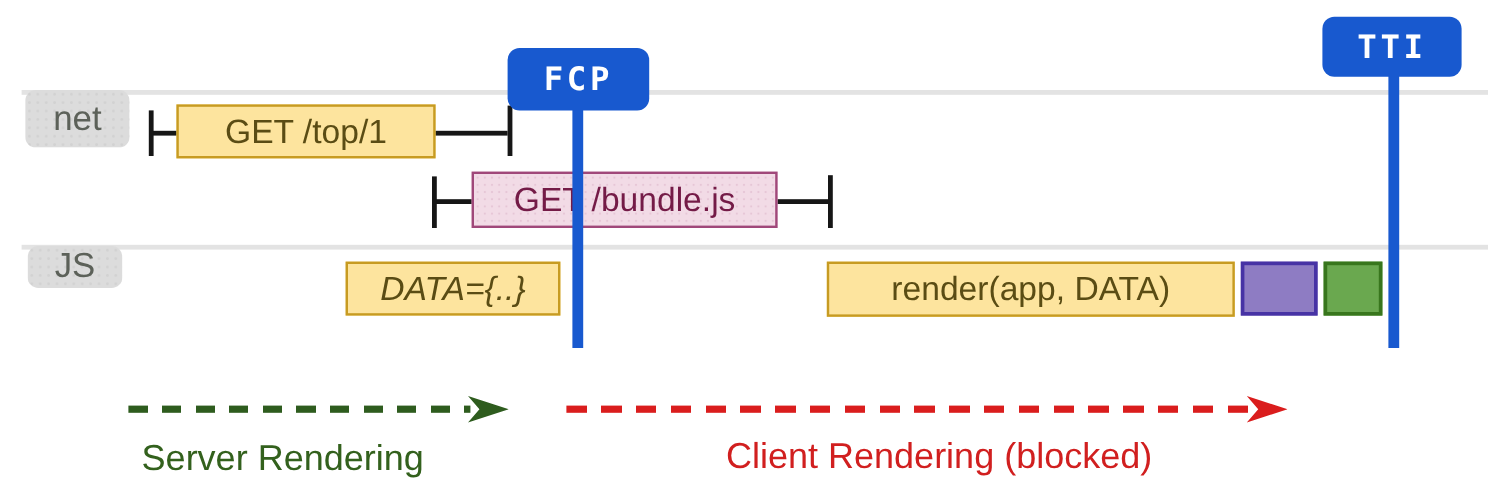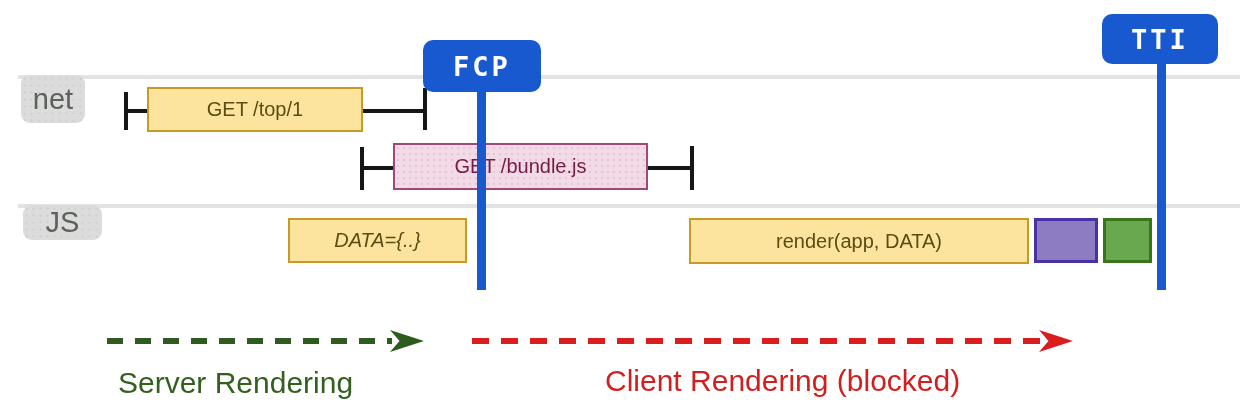--- a/index.html
+++ b/index.html
@@ -25,21 +25,21 @@
     position:absolute; background:#1859cf; color:#ffffff; border-radius:10px;
     display:flex; align-items:center; justify-content:center;
     font-family:"DejaVu Sans Mono", monospace; font-weight:bold;
     font-size:27px; letter-spacing:3px; z-index:6;
   }
   .vline { position:absolute; width:9px; background:#1859cf; z-index:5; }
 
   
   .task {
     position:absolute; display:flex; align-items:center; justify-content:center;
-    font-size:20px; box-sizing:border-box; z-index:3; white-space:nowrap;
+    font-size:28px; box-sizing:border-box; z-index:3; white-space:nowrap;
   }
   .task.yellow { background:#fde49e; border:2.5px solid #c79b22; color:#5a4c14; }
   .task.pink {
     background:#f2dbe6; border:2px solid #a0487a; color:#741b47;
     background-image: radial-gradient(#e6c6d6 1px, transparent 1.2px);
     background-size:6px 6px;
   }
   .block { position:absolute; box-sizing:border-box; z-index:3; }
   .block.purple { background:#8e7cc3; border:3px solid #4733a5; }
   .block.green  { background:#6aa84f; border:3px solid #38761d; }
@@ -64,21 +64,21 @@
   .phase-label.client { color:#d11f1f; }
 </style>
 </head>
 <body>
 
 <div id="canvas">
 
   <div class="lane-line" style="top:75px;"></div>
   <div class="lane-line" style="top:204px;"></div>
 
-  <div class="lane-label" style="left:21px; top:75px;  width:64px; height:48px;">
+  <div class="lane-label" style="left:21px; top:75px;  width:87px; height:48px;">
     <span>net</span>
   </div>
   <div class="lane-label" style="left:23px; top:205px; width:79px; height:35px;">
     <span>JS</span>
   </div>
 
   <div class="vline" style="left:477px; top:60px; height:230px;"></div>
   <div class="badge" style="left:423px; top:12px; width:118px; height:52px;margin-top:28px;">
     <span>FCP</span>
   </div>

